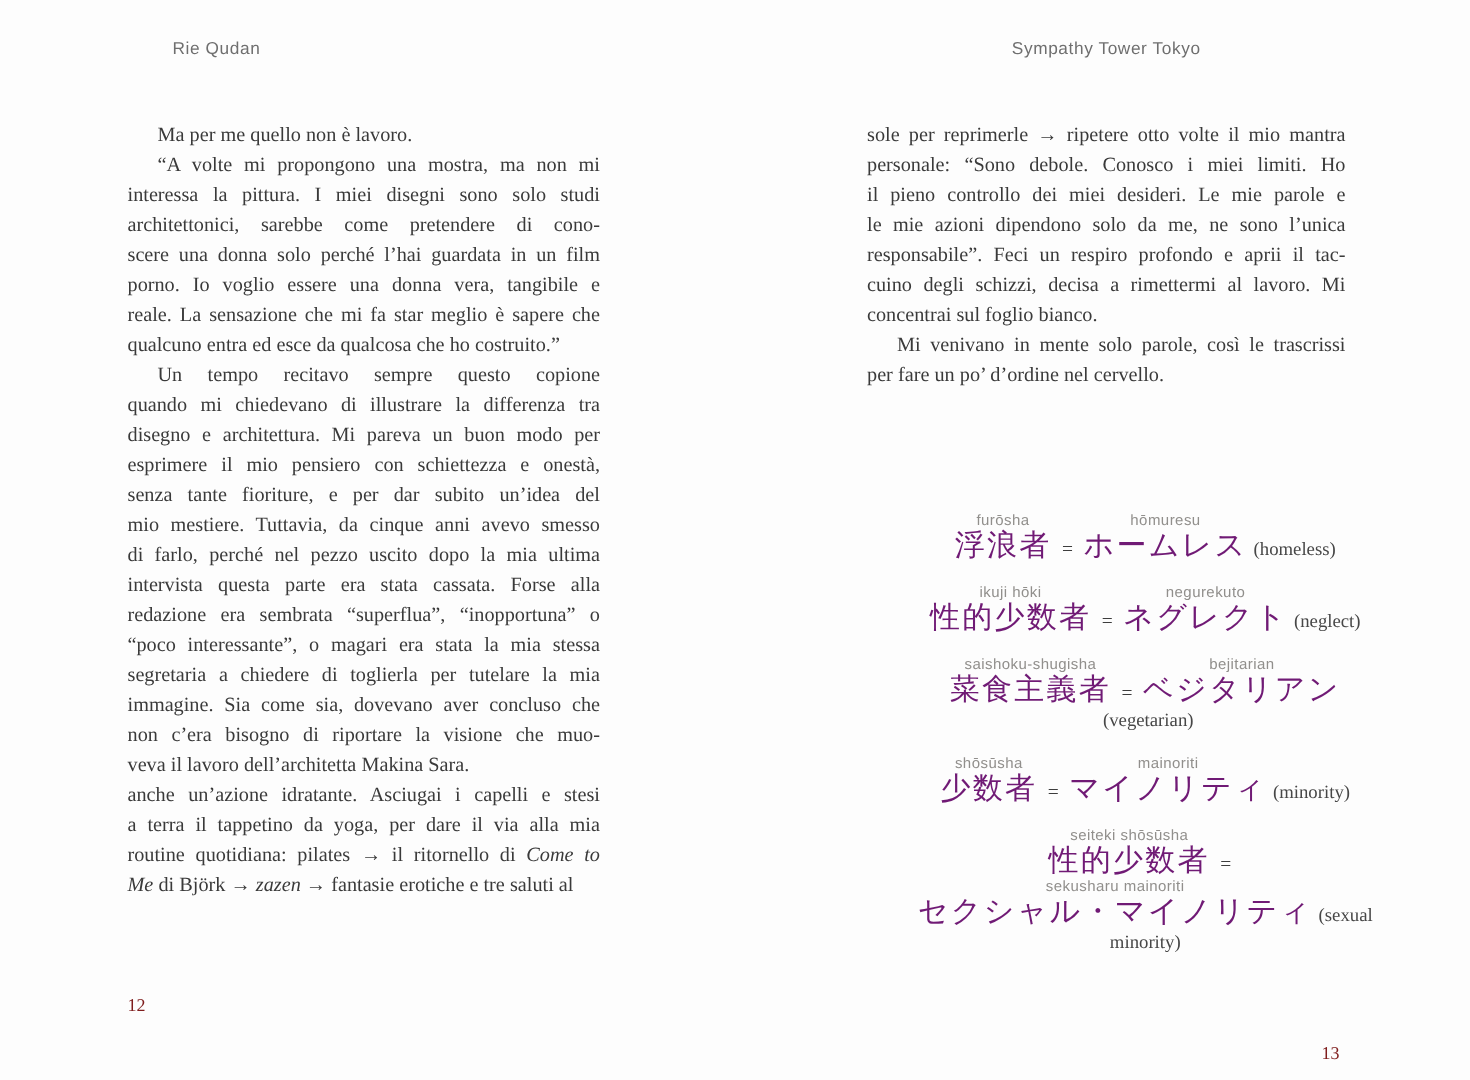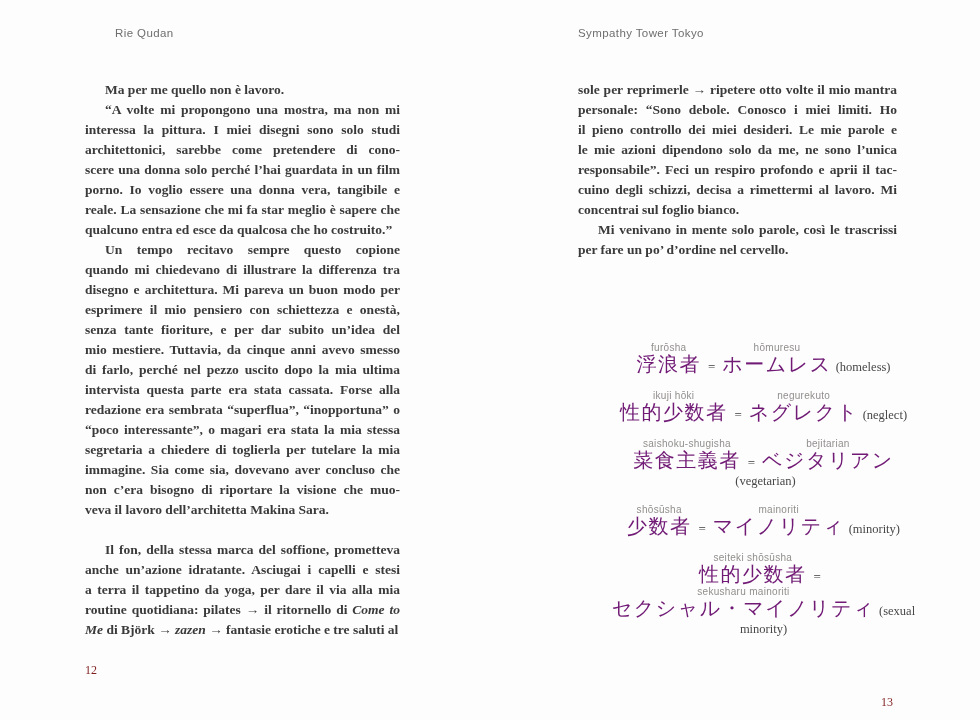--- a/index.html
+++ b/index.html
@@ -9,23 +9,23 @@
     font-family:"Liberation Serif","DejaVu Serif",serif;
     color:#3a3a3a;
   }
   
   .running{
     position:absolute;top:27px;
     font-family:"Liberation Sans","DejaVu Sans",sans-serif;
     font-size:11.5px;letter-spacing:.4px;color:#6f6f6f;
   }
   .running.left{left:85px;margin-left:30px;}
-  .running.right{left:578px;width:319px;text-align:left;}
+  .running.right{left:578px;width:319px;text-align:center;}
   
-  .col{position:absolute;top:80px;font-size:13.5px;line-height:20px;font-weight:bold;}
+  .col{position:absolute;top:80px;font-size:13.5px;line-height:20px;}
   .col-left{left:85px;width:315px;}
   .col-right{left:578px;width:319px;}
   .line{white-space:nowrap;text-align:justify;text-align-last:justify;height:20px;}
   .line.last{text-align:left;text-align-last:left;}
   .line.indent{text-indent:20px;}
   .line.gap{margin-top:20px;}
   .line i{font-style:italic;}
   
   .glossary{position:absolute;left:604px;top:341px;width:319px;}
   .g-item{text-align:center;margin-bottom:14px;}
@@ -66,21 +66,20 @@
       <div class="line">senza tante fioriture, e per dar subito un’idea del</div>
       <div class="line">mio mestiere. Tuttavia, da cinque anni avevo smesso</div>
       <div class="line">di farlo, perché nel pezzo uscito dopo la mia ultima</div>
       <div class="line">intervista questa parte era stata cassata. Forse alla</div>
       <div class="line">redazione era sembrata “superflua”, “inopportuna” o</div>
       <div class="line">“poco interessante”, o magari era stata la mia stessa</div>
       <div class="line">segretaria a chiedere di toglierla per tutelare la mia</div>
       <div class="line">immagine. Sia come sia, dovevano aver concluso che</div>
       <div class="line">non c’era bisogno di riportare la visione che muo-</div>
       <div class="line last">veva il lavoro dell’architetta Makina Sara.</div>
-      <div class="line indent gap">Il fon, della stessa marca del soffione, prometteva</div>
       <div class="line">anche un’azione idratante. Asciugai i capelli e stesi</div>
       <div class="line">a terra il tappetino da yoga, per dare il via alla mia</div>
       <div class="line">routine quotidiana: pilates → il ritornello di <i>Come to</i></div>
       <div class="line last"><i>Me</i> di Björk → <i>zazen</i> → fantasie erotiche e tre saluti al</div>
     </div>
   <div class="col col-right" id="right-col">
       <div class="line">sole per reprimerle → ripetere otto volte il mio mantra</div>
       <div class="line">personale: “Sono debole. Conosco i miei limiti. Ho</div>
       <div class="line">il pieno controllo dei miei desideri. Le mie parole e</div>
       <div class="line">le mie azioni dipendono solo da me, ne sono l’unica</div>

